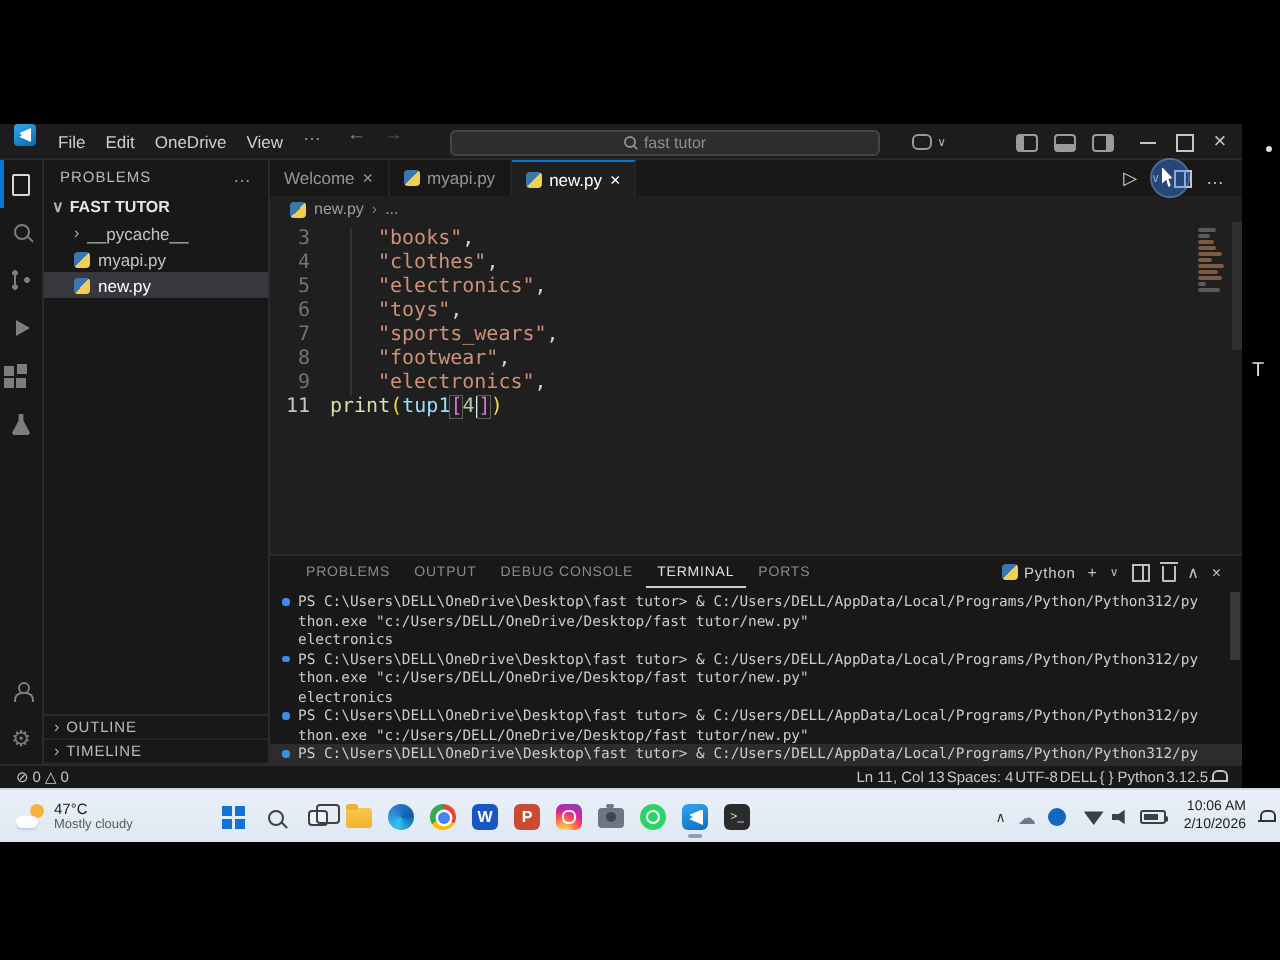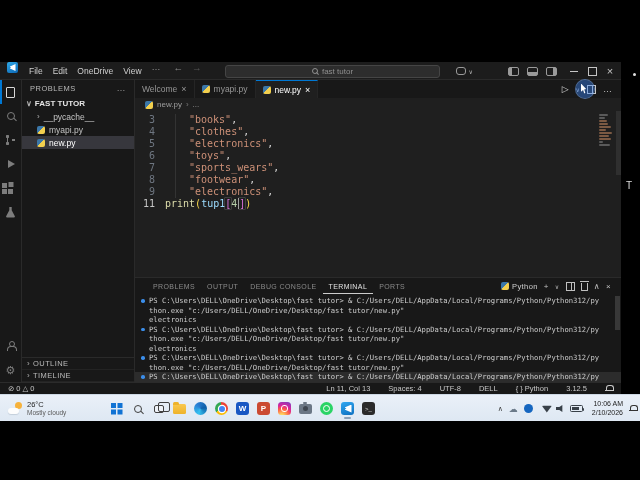--- a/index.html
+++ b/index.html
@@ -135,21 +135,21 @@
   .trow .dot{position:absolute;left:-8px;top:3px;width:3.5px;height:3.5px;border-radius:50%;background:#3b8eea}
   .trow.hl{background:rgba(255,255,255,.09);margin-left:-14px;padding-left:14px}
   .trow.hl .dot{left:6px}
   .term-scroll{position:absolute;right:1px;top:2px;width:5px;height:34px;background:rgba(140,140,140,.28)}
 
   
   .statusbar{height:12px;background:#181818;border-top:1px solid #2b2b2b;display:flex;
              align-items:center;padding:0 8px;font-size:7.5px;color:#c8c8c8;flex:none}
   .sb-left{display:flex;gap:8px;align-items:center}
   .stat{display:flex;align-items:center;gap:2px}
-  .sb-right{margin-left:auto;display:flex;gap:18px;align-items:center}
+  .sb-right{margin-left:auto;display:flex;gap:1px;align-items:center}
   .gl-bell{width:8px;height:8px;position:relative}
   .gl-bell::before{content:"";position:absolute;left:1px;top:0;width:6px;height:5.5px;border:1px solid #c8c8c8;border-bottom:none;border-radius:3px 3px 0 0}
   .gl-bell::after{content:"";position:absolute;left:0;top:5.5px;width:8px;height:1px;background:#c8c8c8}
 
   
   .right-dot{position:absolute;left:633px;top:73px;width:3px;height:3px;background:#e0e0e0;border-radius:50%}
   .right-T{position:absolute;left:626px;top:180px;color:#ddd;font-size:10px}
 
   
   .halo{position:absolute;left:576px;top:80px;width:18px;height:18px;border-radius:50%;
@@ -436,21 +436,21 @@
 
 <div class="halo"></div>
 
 <div class="right-dot"></div>
 <div class="right-T">T</div>
 
 <div class="taskbar">
   <div class="weather">
     <span class="w-icon"></span>
     <span>
-      <div class="w-temp">26°C</div>
+      <div class="w-temp">47°C</div>
       <div class="w-desc">Mostly cloudy</div>
     </span>
   </div>
   <div class="tb-center">
     <span class="tbi">
         <span class="i-start"></span>
       </span>
     <span class="tbi">
         <span class="i-search"></span>
       </span>

